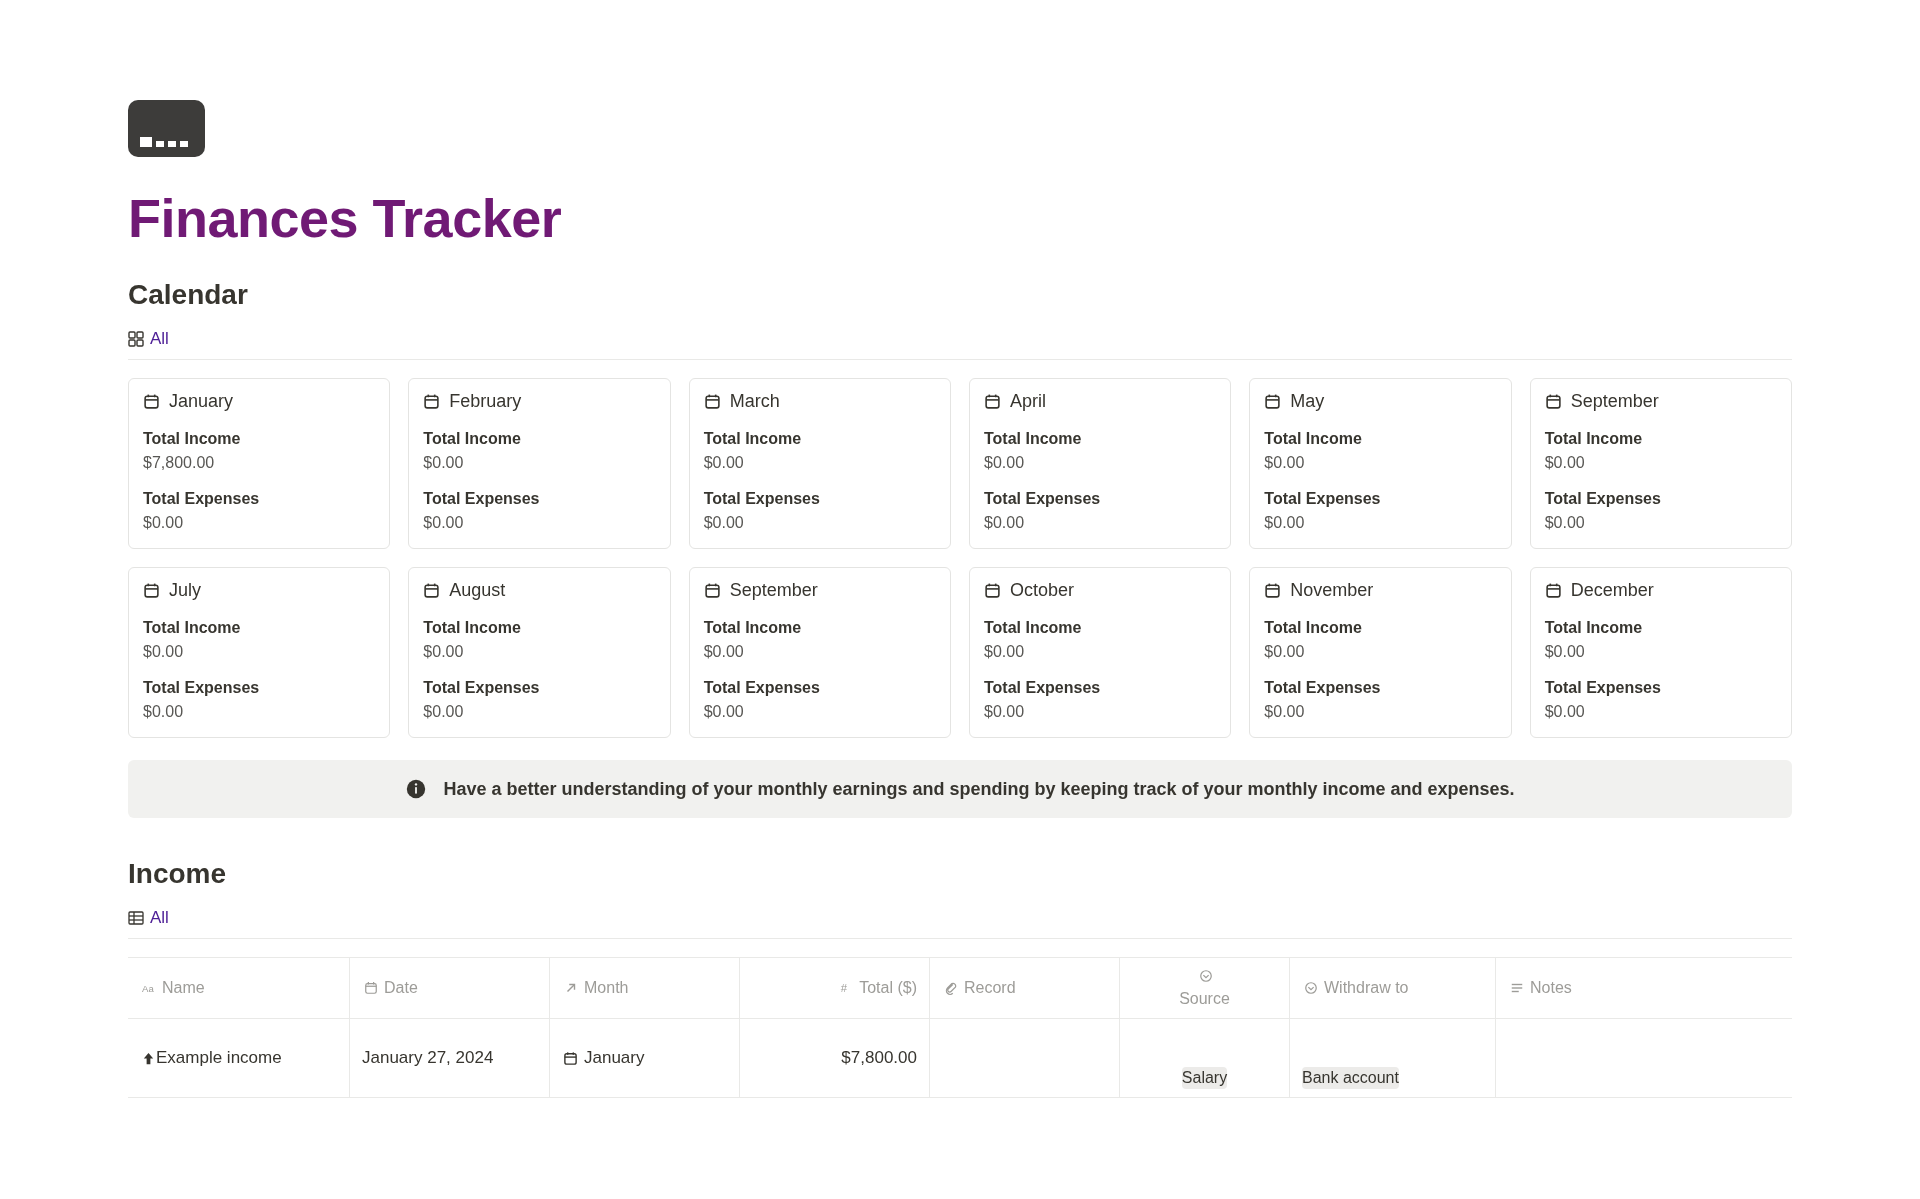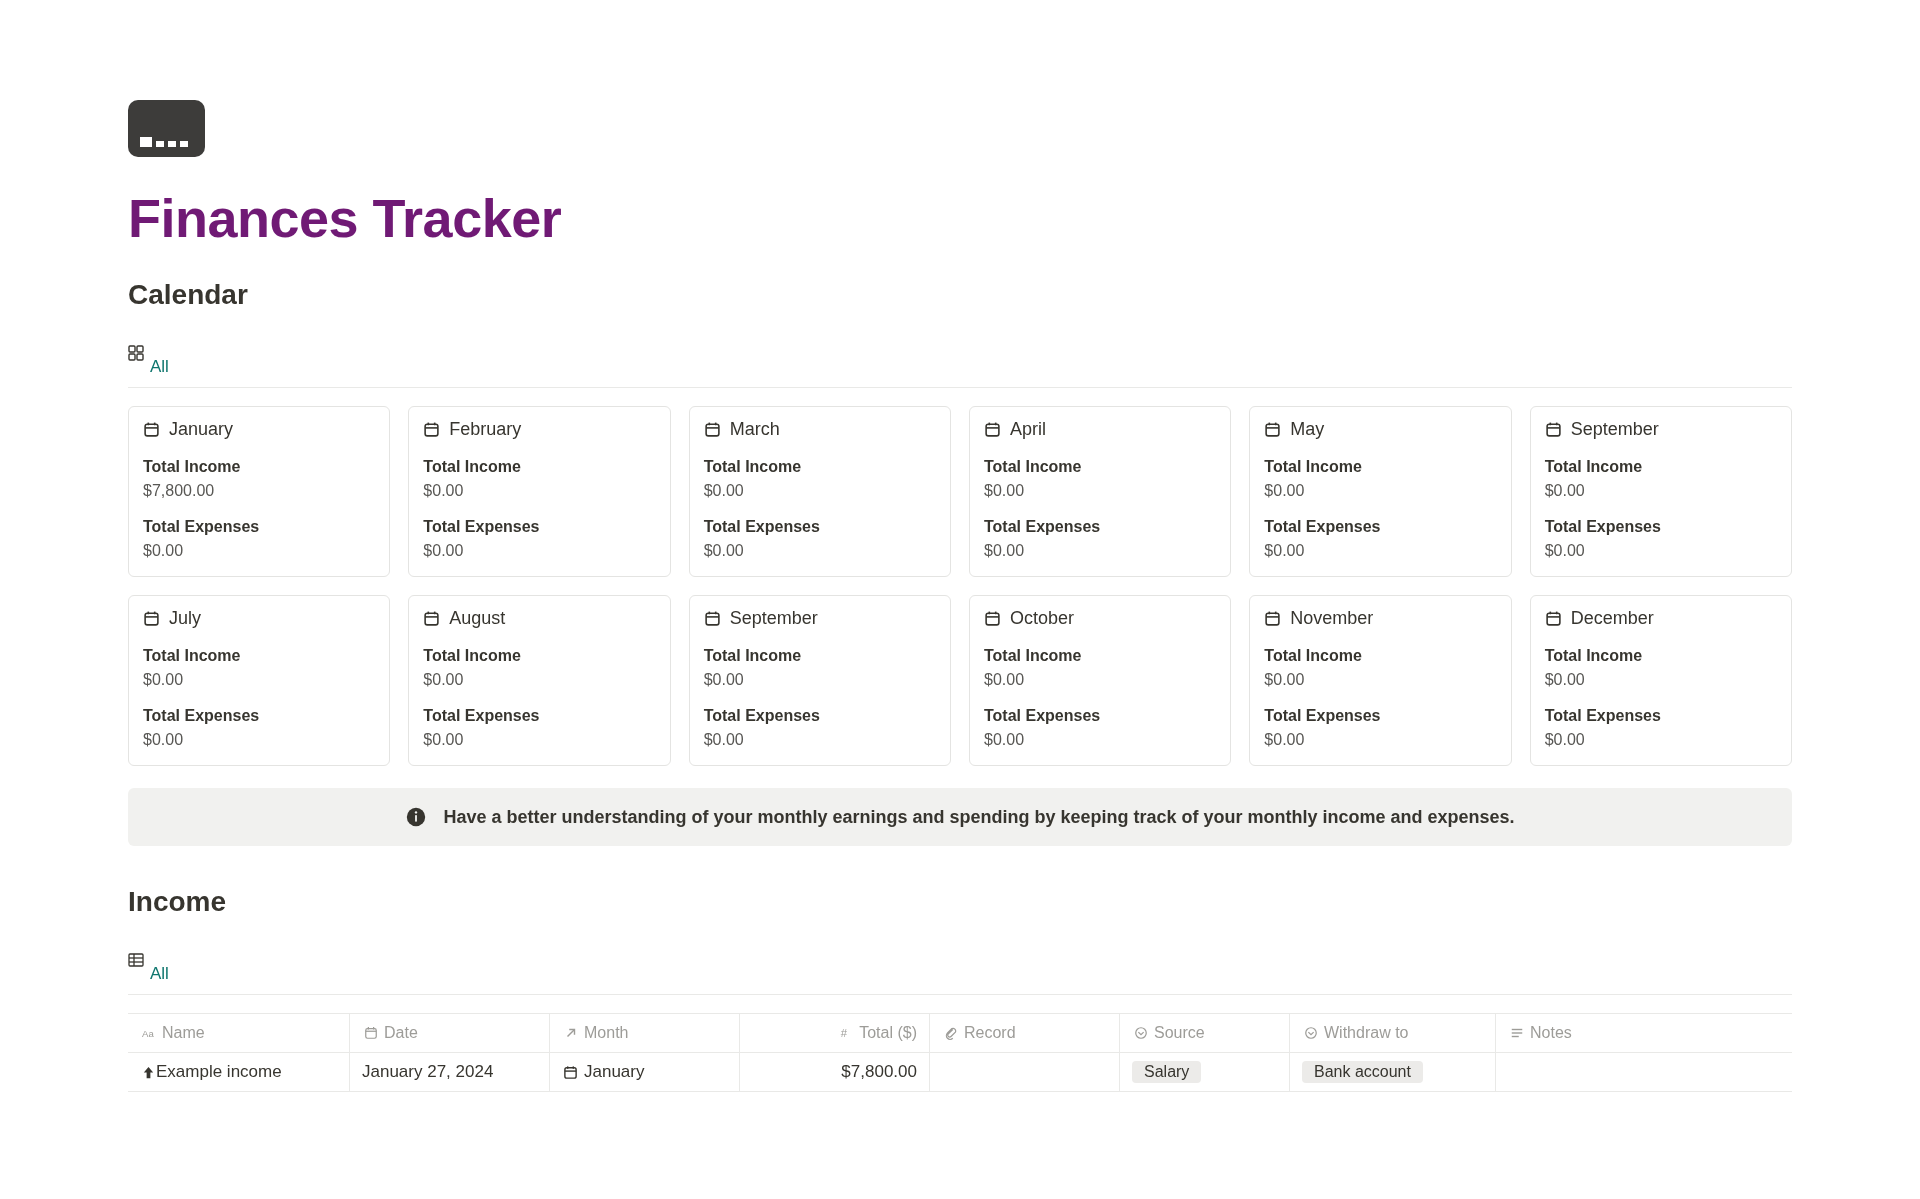--- a/index.html
+++ b/index.html
@@ -62,22 +62,21 @@
     }
     .view-tab-icon {
       width: 16px;
       height: 16px;
       display: inline-flex;
       align-items: center;
       justify-content: center;
     }
     .view-tab-label {
       font-size: 17px;
-      color: #0f766e;
-      margin-top: 28px;
+      color: #4c1d95;
     }
     .calendar-grid {
       display: grid;
       grid-template-columns: repeat(6, 1fr);
       gap: 18px;
       margin-bottom: 22px;
     }
     .month-card {
       border: 1px solid #e4e4e2;
       border-radius: 6px;
@@ -163,29 +162,30 @@
       display: flex;
       align-items: center;
       border-right: 1px solid #e9e9e7;
     }
     .td:last-child { border-right: none; }
     .col-name { width: 222px; }
     .col-date { width: 200px; }
     .col-month { width: 190px; }
     .col-amount { width: 190px; justify-content: flex-end; text-align: right; }
     .col-record { width: 190px; }
-    .col-source { width: 170px; }
+    .col-source { width: 170px; flex-direction: column; }
     .col-withdraw { width: 206px; }
     .col-notes { flex: 1; }
     .tag {
       background: #ecebe9;
-      padding: 2px 12px;
+      padding: 2px 0;
       border-radius: 4px;
       font-size: 16px;
       color: #37352f;
+      margin-top: 40px;
     }
     .col-icon {
       width: 16px;
       height: 16px;
       display: inline-flex;
       align-items: center;
       justify-content: flex-end;
       flex-shrink: 0;
     }
     .month-chip {

